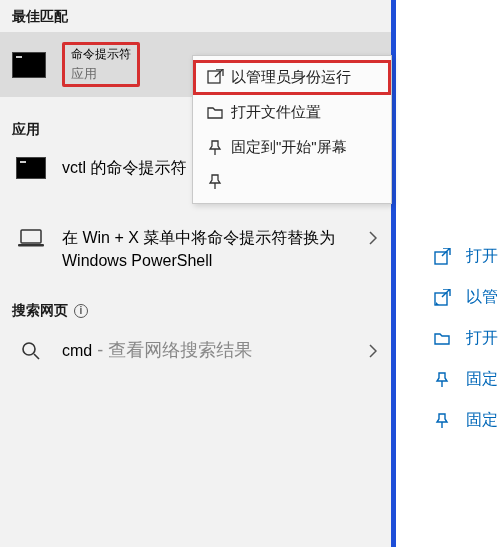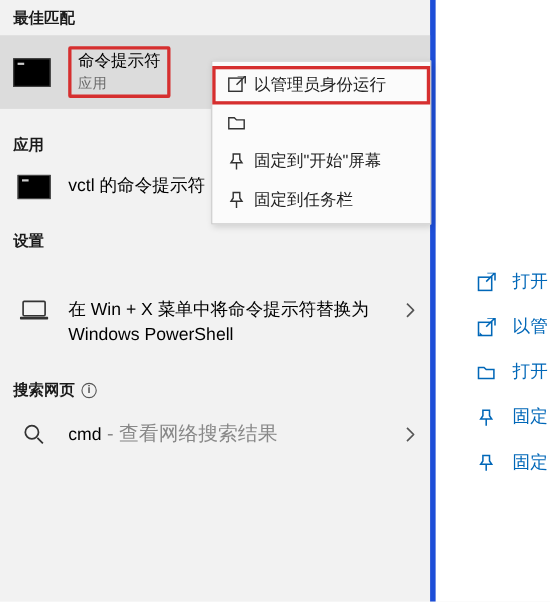--- a/index.html
+++ b/index.html
@@ -48,21 +48,21 @@
     content: "";
     position: absolute;
     left: 3px; top: 3px;
     width: 6px; height: 2px;
     background: #ccc;
   }
   .best-match-text {
     margin-left: 16px;
   }
   .best-match-title {
-    font-size: 15px;
+    font-size: 12px;
     color: #000;
     padding: 0 4px;
   }
   .best-match-sub {
     font-size: 13px;
     color: #6b6b6b;
     margin-top: 2px;
     padding: 0 4px;
   }
   .emph-box {
@@ -192,21 +192,20 @@
       <div class="cmd-thumb" style="width:30px;height:22px;"></div>
     </div>
     <div class="label">vctl 的命令提示符</div>
     <span class="chevron">
       <svg width="8" height="14" viewBox="0 0 8 14">
           <path d="M1 1l6 6-6 6" fill="none" stroke="#555" stroke-width="1.5"></path>
         </svg>
     </span>
   </div>
 
-  <div class="section-header" style="margin-top:10px;">设置</div>
 
   <div class="list-item">
     <div class="icon-slot">
       <svg width="26" height="20" viewBox="0 0 26 20">
           <rect x="3" y="2" width="20" height="13" rx="1" fill="none" stroke="#333" stroke-width="1.5"></rect>
           <rect x="0" y="16" width="26" height="2.5" rx="1" fill="#333"></rect>
         </svg>
     </div>
     <div class="label" style="max-width:300px;margin-top:24px;">在 Win + X 菜单中将命令提示符替换为 Windows PowerShell</div>
     <span class="chevron">
@@ -250,36 +249,36 @@
         </svg>
     </span>
     <span class="ctx-label">以管理员身份运行</span>
   </div>
   <div class="ctx-item">
     <span class="ctx-icon">
       <svg width="18" height="18" viewBox="0 0 18 18">
           <path d="M2 4h5l2 2h7v8H2z" fill="none" stroke="#333" stroke-width="1.3"></path>
         </svg>
     </span>
+    <span class="ctx-label">打开文件位置</span>
   </div>
   <div class="ctx-item">
     <span class="ctx-icon">
       <svg width="18" height="18" viewBox="0 0 18 18">
           <path d="M6 2h6v5l2 3H4l2-3z M9 10v6" fill="none" stroke="#333" stroke-width="1.3"></path>
         </svg>
     </span>
     <span class="ctx-label">固定到"开始"屏幕</span>
   </div>
   <div class="ctx-item">
     <span class="ctx-icon">
       <svg width="18" height="18" viewBox="0 0 18 18">
           <path d="M6 2h6v5l2 3H4l2-3z M9 10v6" fill="none" stroke="#333" stroke-width="1.3"></path>
         </svg>
     </span>
-    <span class="ctx-label">固定到任务栏</span>
   </div>
 </div>
 
 <div class="right-panel">
   <div class="right-list">
     <div class="right-item">
       <span class="ri-icon">
         <svg width="18" height="18" viewBox="0 0 18 18">
             <rect x="2" y="4" width="12" height="12" fill="none" stroke="#0067b8" stroke-width="1.4"></rect>
             <path d="M10 0h7v7 M9 8 17 0" fill="none" stroke="#0067b8" stroke-width="1.4"></path>

